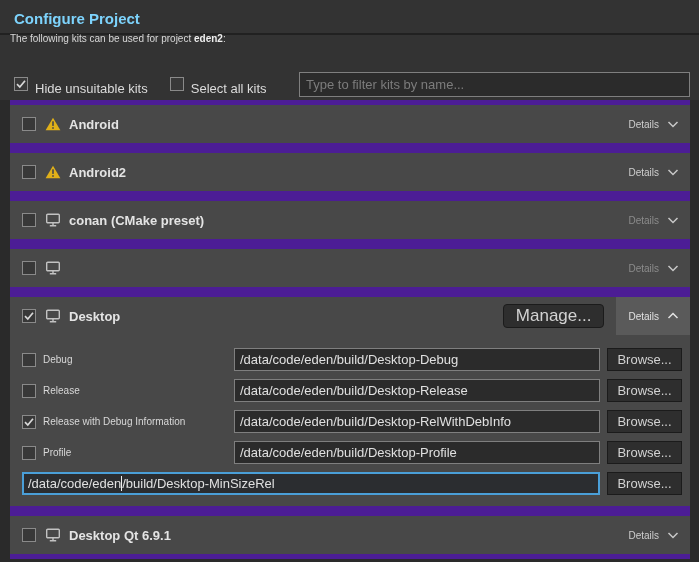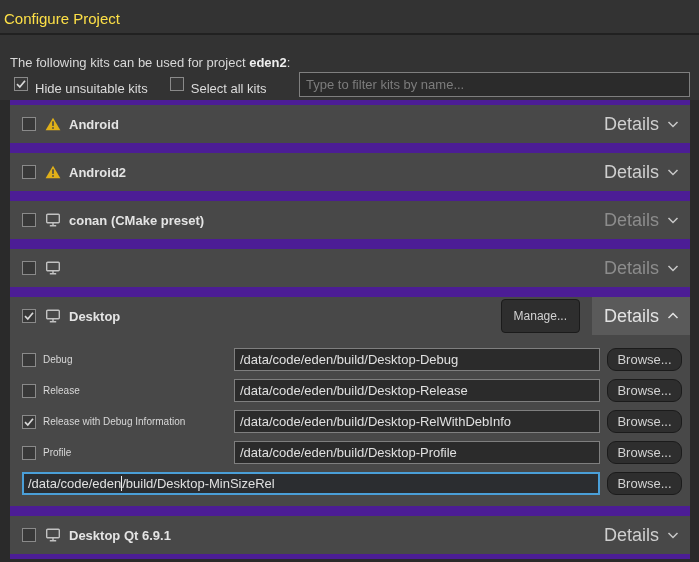--- a/index.html
+++ b/index.html
@@ -9,30 +9,30 @@
     background: #2a2a2a;
     font-family: "Liberation Sans", "DejaVu Sans", sans-serif;
     color: #dcdcdc;
     overflow: hidden;
   }
   .header-area {
     position: absolute; top: 0; left: 0; width: 699px; height: 100px;
     background: #333333;
   }
   .page-title {
-    position: absolute; top: 10px; left: 4px;
-    font-size: 15px; font-weight: normal; color: #fde047;
+    position: absolute; top: 10px; left: 14px;
+    font-size: 15px; font-weight: bold; color: #7dd3fc;
   }
   .title-underline {
     position: absolute; top: 33px; left: 0; width: 699px; height: 2px;
     background: #212121;
   }
   .intro-line {
-    position: absolute; top: 55px; left: 10px;
-    font-size: 13px; color: #d8d8d8;
+    position: absolute; top: 33px; left: 10px;
+    font-size: 10px; color: #d8d8d8;
   }
   .intro-line b { color: #eeeeee; }
   .filter-row {
     position: absolute; top: 71px; left: 14px; right: 9px; height: 26px;
     display: flex; align-items: center;
   }
   .cb {
     width: 14px; height: 14px; flex: 0 0 14px;
     border: 1px solid #8a8a8a; background: #383838;
     display: inline-flex; align-items: center; justify-content: center;
@@ -54,30 +54,30 @@
   }
   .kit-panel { background: #484848; flex: 0 0 auto; }
   .kit-header {
     height: 38px; display: flex; align-items: center;
     padding-left: 12px;
   }
   .kit-icon { margin-left: 9px; display: inline-flex; }
   .kit-name { margin-left: 8px; font-size: 13px; font-weight: bold; color: #e4e4e4; }
   .spacer { flex: 1; }
   .manage-btn {
-    height: 34px; padding: 0 12px; margin-right: 12px;
+    height: 24px; padding: 0 12px; margin-right: 12px;
     background: #2e2e2e; border: 1px solid #1b1b1b; border-radius: 4px;
-    color: #d2d2d2; font-size: 12px;
+    color: #d2d2d2; font-size: 17px;
     font-family: "Liberation Sans", "DejaVu Sans", sans-serif;
     display: inline-flex; align-items: center;
   }
   .details-toggle {
     height: 100%; padding: 0 10px 0 12px;
     display: flex; align-items: center; gap: 7px;
-    font-size: 18px; cursor: default;
+    font-size: 10px; cursor: default;
   }
   .details-toggle.enabled  { color: #cfcfcf; }
   .details-toggle.disabled { color: #8c8c8c; }
   .details-toggle.expanded { background: #5a5a5a; color: #e2e2e2; }
   .configs { padding: 9px 0 7px 0; }
   .config-row {
     height: 31px; display: flex; align-items: center;
     padding: 0 8px 0 12px;
   }
   .config-left { width: 212px; display: flex; align-items: center; flex: 0 0 212px; }
@@ -85,21 +85,21 @@
   .path-input {
     flex: 1; height: 23px; display: flex; align-items: center;
     background: #2b2b2b; border: 1px solid #7f7f7f;
     color: #e0e0e0; font-size: 13px; padding: 0 5px;
     white-space: nowrap; overflow: hidden;
   }
   .path-input.focused { border: 1px solid #4a9fd8; box-shadow: 0 0 0 1px #4a9fd8 inset; background: #2b2d30; }
   .caret { display: inline-block; width: 1px; height: 15px; background: #f0f0f0; vertical-align: middle; }
   .browse-btn {
     flex: 0 0 75px; height: 23px; margin-left: 7px;
-    background: #2e2e2e; border: 1px solid #1b1b1b; border-radius: 9px;
+    background: #2e2e2e; border: 1px solid #1b1b1b; border-radius: 0;
     color: #d2d2d2; font-size: 13px;
     font-family: "Liberation Sans", "DejaVu Sans", sans-serif;
     display: inline-flex; align-items: center; justify-content: center;
   }
 </style>
 </head>
 <body>
 
 <div class="header-area">
   <div class="page-title">Configure Project</div>

